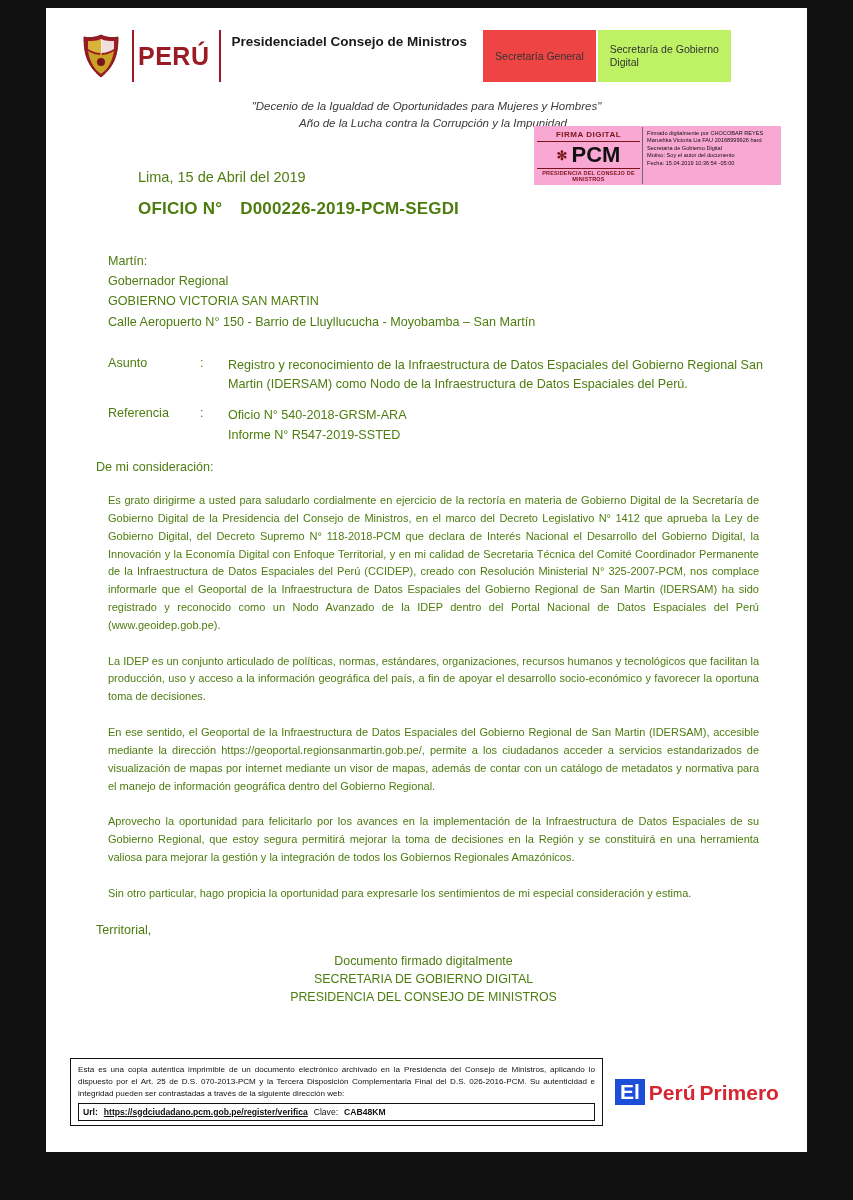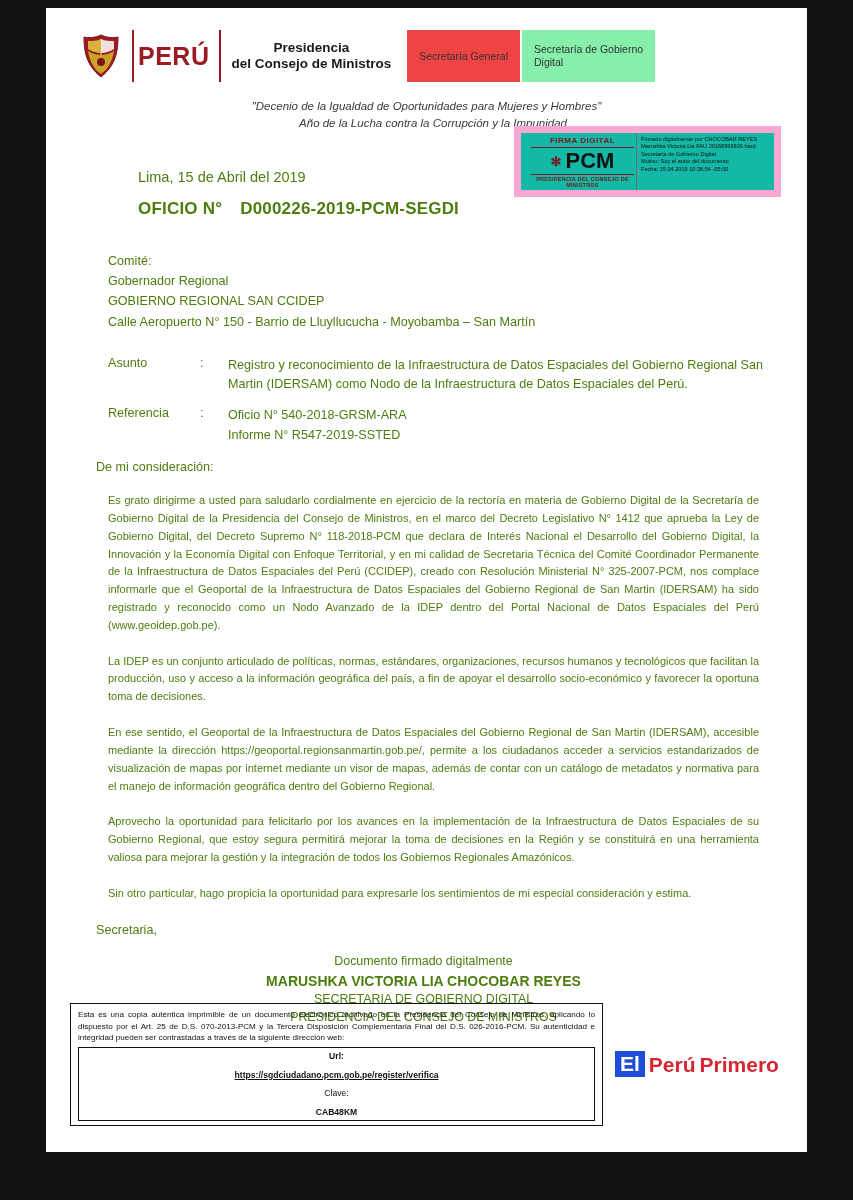--- a/index.html
+++ b/index.html
@@ -37,36 +37,35 @@
   .peru-word{
     color:#9a1b24;
     font-size:25px;
     font-weight:bold;
     letter-spacing:.5px;
     line-height:1;
   }
   .pcm-block{
     border-left:2px solid #9a1b24;
     padding:4px 14px 4px 10px;
-    display:flex;flex-direction:column;justify-content:center;
+    display:flex;justify-content:center;
     line-height:1.18;
-    text-align:center;
   }
   .pcm-l1{font-size:13.5px;font-weight:bold;color:#1a1a1a;}
   .pcm-l2{font-size:13.5px;font-weight:bold;color:#1a1a1a;}
   .gray-box{
     background:#ef4444;
     color:#333;
     font-size:10.5px;
     padding:0 12px;
     display:flex;align-items:center;
     margin-left:2px;
   }
   .gray-box2{
-    background:#86efac;
+    background:#bef264;
     color:#333;
     font-size:10.5px;
     padding:0 12px;
     display:flex;align-items:center;
     line-height:1.25;
     margin-left:2px;
   }
   
   .slogan{
     text-align:center;
@@ -76,23 +75,22 @@
     margin-top:16px;
     line-height:1.5;
   }
   .slogan .l2{font-style:italic;padding-left:13px;}
   
   .stamp{
     position:absolute;
     right:26px; top:118px;
     width:245px;
     display:flex;
-    border:7px solid #f9a8d4;
-    background:#14b8a6;
-    padding-left:8px;
+    border:1px solid #f9a8d4;
+    background:#f9a8d4;
   }
   .stamp-left{
     width:108px;
     border-right:1px solid #6b6b6b;
     text-align:center;
     padding:3px 2px 2px;
     box-sizing:border-box;
   }
   .stamp-fd{
     font-size:8px;letter-spacing:.5px;color:#7a1418;font-weight:bold;
@@ -192,22 +190,21 @@
     color:#111;
     text-align:justify;
   }
   .footer-url{
     border:1px solid #111;
     margin-top:3px;
     padding:2px 4px;
     font-size:8.6px;
     display:flex;
     gap:6px;
-    align-items:center;
-    flex-direction:column;
+    align-items:flex-end;
   }
   .footer-url .u{font-weight:bold;}
   .footer-url .link{font-weight:bold;text-decoration:underline;}
   .peru-primero{
     flex:0 0 168px;
     display:flex;
     align-items:center;
     gap:4px;
     font-size:21px;
     font-weight:bold;
@@ -273,23 +270,23 @@
 
   <div class="body">
 
     <div class="date">Lima, 15 de Abril del 2019</div>
 
     <div class="oficio">
       <span>OFICIO N°</span><span class="num">D000226-2019-PCM-SEGDI</span>
     </div>
 
     <div class="addr">
-      <div>Comité:</div>
+      <div>Martín:</div>
       <div>Gobernador Regional</div>
-      <div>GOBIERNO REGIONAL SAN CCIDEP</div>
+      <div>GOBIERNO VICTORIA SAN MARTIN</div>
       <div>Calle Aeropuerto N° 150 - Barrio de Lluyllucucha  - Moyobamba – San Martín</div>
     </div>
 
     <div class="fields">
       <div class="frow">
         <div class="flabel">Asunto</div>
         <div class="fcolon">:</div>
         <div class="fval">Registro y reconocimiento de la Infraestructura de Datos Espaciales del   Gobierno Regional San Martin (IDERSAM) como Nodo de la Infraestructura de Datos Espaciales del Perú.</div>
       </div>
       <div class="frow">
@@ -303,25 +300,24 @@
     </div>
 
     <div class="greet">De mi consideración:</div>
 
     <p class="para">Es grato dirigirme a usted para saludarlo cordialmente en ejercicio de la rectoría en materia de Gobierno Digital de la Secretaría de Gobierno Digital de la Presidencia del Consejo de Ministros, en el marco del Decreto Legislativo N° 1412 que aprueba la Ley de Gobierno Digital, del Decreto Supremo N° 118-2018-PCM que declara de Interés Nacional el Desarrollo del Gobierno Digital, la Innovación y la Economía Digital con Enfoque Territorial, y en mi calidad de Secretaria Técnica del Comité Coordinador Permanente de la Infraestructura de Datos Espaciales del Perú (CCIDEP), creado con Resolución Ministerial N° 325-2007-PCM, nos complace informarle que el Geoportal de la Infraestructura de Datos Espaciales del Gobierno Regional de San Martin (IDERSAM) ha sido registrado y reconocido como un Nodo Avanzado de la IDEP dentro del Portal Nacional de Datos Espaciales del Perú (www.geoidep.gob.pe).</p>
     <p class="para">La IDEP es un conjunto articulado de políticas, normas, estándares, organizaciones, recursos humanos y tecnológicos que facilitan la producción, uso y acceso a la información geográfica del país, a fin de apoyar el desarrollo socio-económico y favorecer la oportuna toma de decisiones.</p>
     <p class="para">En ese sentido, el Geoportal de la Infraestructura de Datos Espaciales del Gobierno Regional de San Martin (IDERSAM), accesible mediante la dirección https://geoportal.regionsanmartin.gob.pe/, permite a los ciudadanos acceder a servicios estandarizados de visualización de mapas por internet mediante un visor de mapas, además de contar con un catálogo de metadatos y normativa para el manejo de información geográfica dentro del Gobierno Regional.</p>
     <p class="para">Aprovecho la oportunidad para felicitarlo por los avances en la implementación de la Infraestructura de Datos Espaciales de su Gobierno Regional, que estoy segura permitirá mejorar la toma de decisiones en la Región y se constituirá en una herramienta valiosa para mejorar la gestión y la integración de todos los Gobiernos Regionales Amazónicos.</p>
     <p class="para">Sin otro particular, hago propicia la oportunidad para expresarle los sentimientos de mi especial consideración y estima.</p>
 
-    <div class="closing">Secretaria,</div>
+    <div class="closing">Territorial,</div>
 
     <div class="sign">
       <div>Documento firmado digitalmente</div>
-      <div class="name">MARUSHKA VICTORIA LIA CHOCOBAR REYES</div>
       <div>SECRETARIA DE GOBIERNO DIGITAL</div>
       <div>PRESIDENCIA DEL CONSEJO DE MINISTROS</div>
     </div>
   </div>
 
   <div class="footer">
     <div class="footer-box">
       <div>Esta es una copia auténtica imprimible de un documento electrónico archivado en la Presidencia del Consejo de Ministros, aplicando lo dispuesto por el Art. 25 de D.S. 070-2013-PCM y la Tercera Disposición Complementaria Final del D.S. 026-2016-PCM. Su autenticidad e integridad pueden ser contrastadas a través de la siguiente dirección web:</div>
       <div class="footer-url">
         <span class="u">Url:</span>

